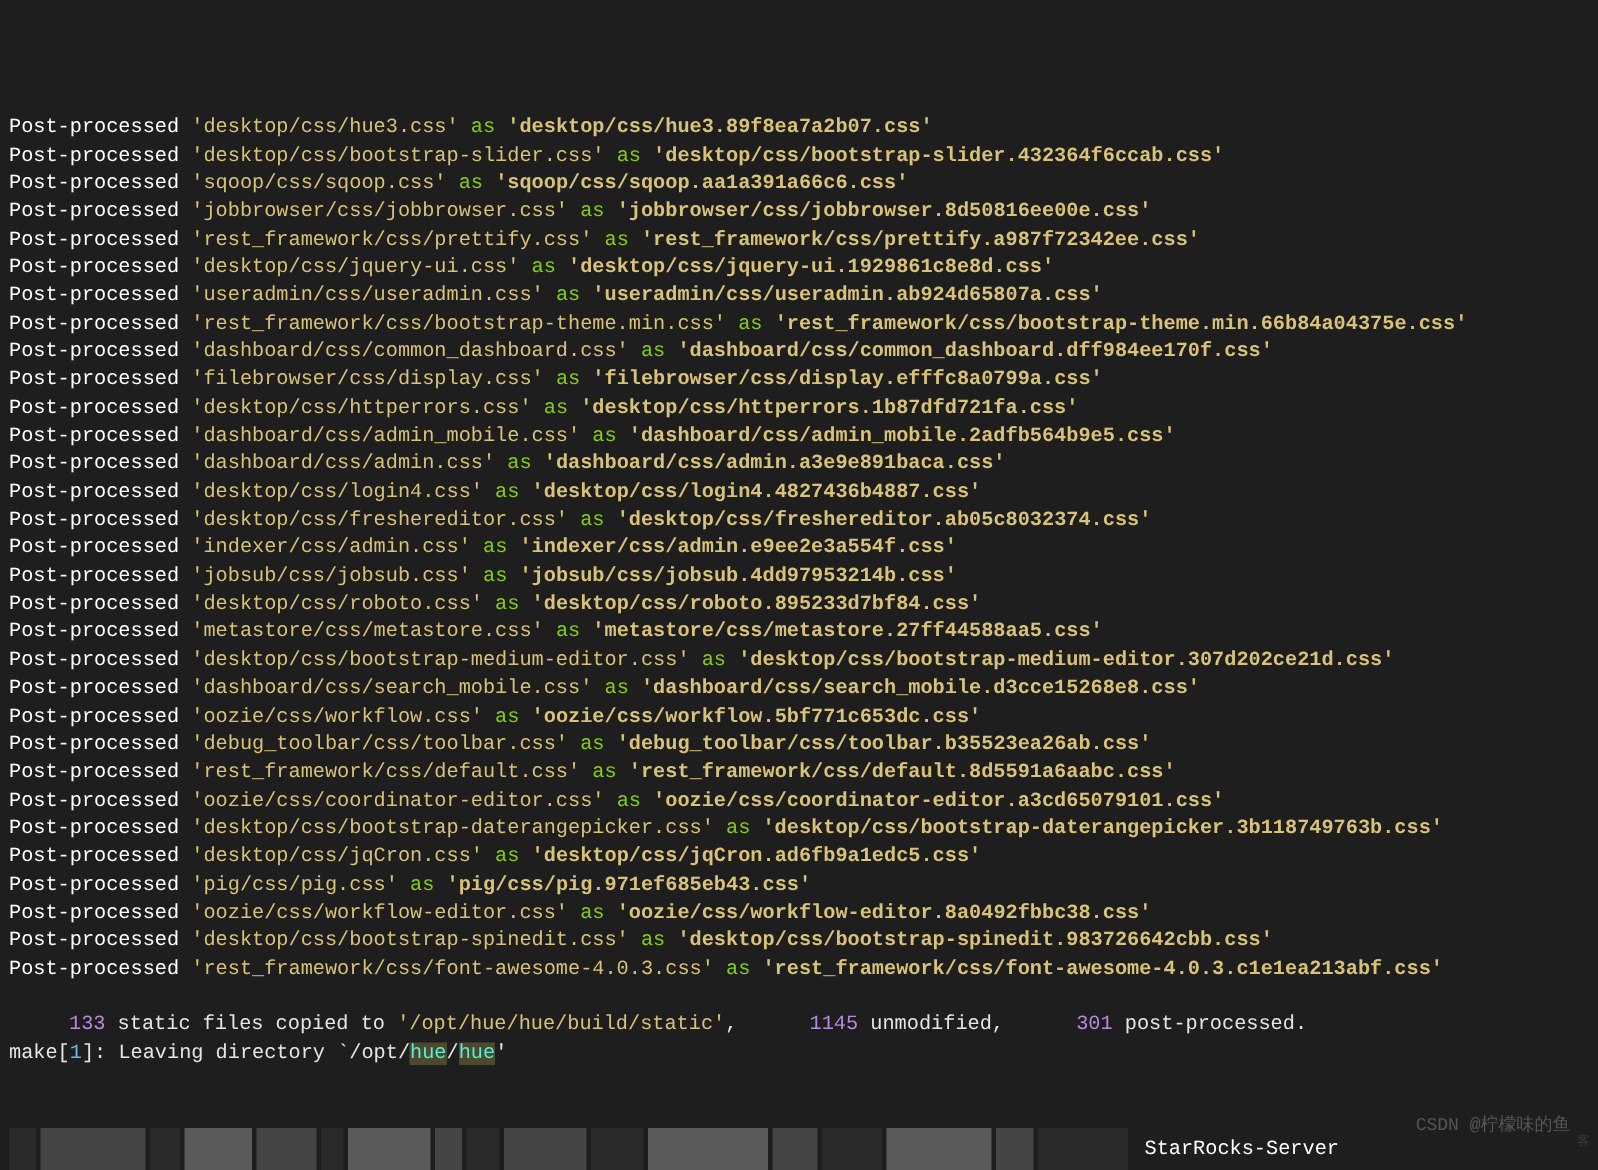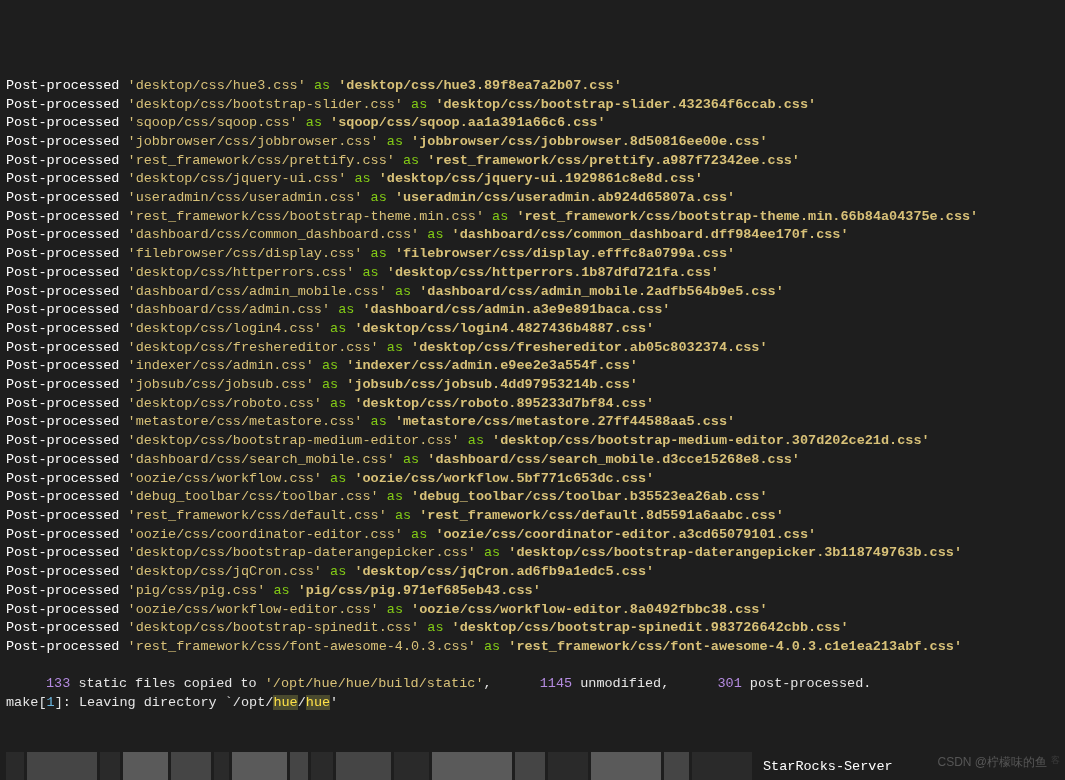--- a/index.html
+++ b/index.html
@@ -23,21 +23,21 @@
     .line {
       display: block;
     }
     .prefix { color: #ffffff; }
     .path-src { color: #d8c178; }
     .as-word { color: #84cc16; }
     .path-dst { color: #d8c178; font-weight: bold; }
     .num-cyan { color: #6db8e0; }
     .num-purple { color: #b48be0; margin-left: 40px; }
     .white-txt { color: #e5e5e5; }
-    .hue-hl { color: #fde047; background: #4a4a2e; }
+    .hue-hl { color: #5eead4; background: #4a4a2e; }
     .censored-row {
       position: relative;
       height: 37px;
       display: flex;
       align-items: center;
     }
     .blur-block {
       display: inline-block;
       background: #3a3a3a;
       height: 34px;
@@ -46,25 +46,25 @@
     .blur-block.light { background: #5a5a5a; }
     .blur-block.dark { background: #2a2a2a; }
     .blur-block.med { background: #454545; }
     .sr-label {
       position: absolute;
       top: 0;
       color: #ffffff;
     }
     .watermark {
       position: absolute;
-      bottom: 8px;
+      bottom: 20px;
       right: 18px;
       color: #7a7a7a;
       font-size: 12px;
-      font-family: Liberation Sans, sans-serif;
+      font-family: Liberation Mono, monospace;
       opacity: 0.6;
     }
     .watermark-small {
       position: absolute;
       bottom: 9px;
       right: 5px;
       color: #666;
       font-size: 9px;
       opacity: 0.4;
     }

